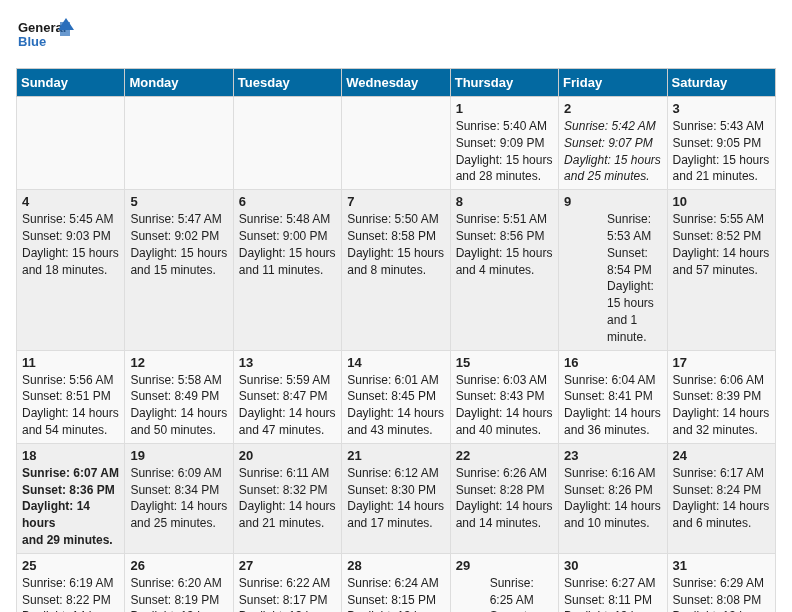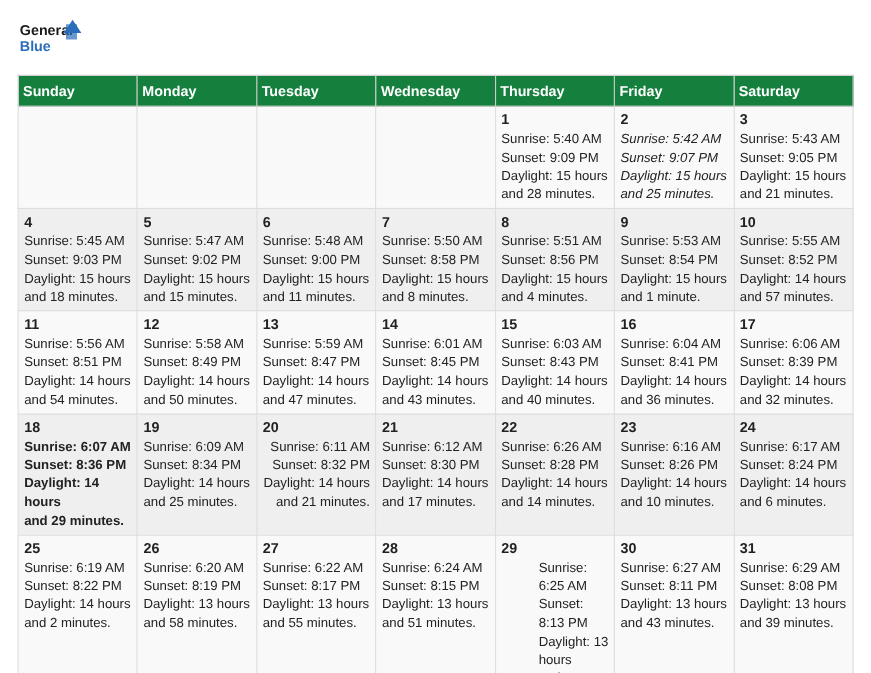--- a/index.html
+++ b/index.html
@@ -32,21 +32,21 @@
     .subtitle {
       font-size: 16px;
       color: #1a1a1a;
     }
     table {
       width: 100%;
       border-collapse: collapse;
       table-layout: fixed;
     }
     thead tr th {
-      background-color: #15803d;
+      background-color: #0369a1;
       color: #fff;
       font-size: 13px;
       font-weight: bold;
       padding: 6px 4px;
       text-align: left;
       border: 1px solid #ccc;
     }
     tbody tr td {
       vertical-align: top;
       padding: 4px 5px;
@@ -164,21 +164,21 @@
         </td>
         <td>
           <div class="day-number">8</div>
           <div class="day-info" style="white-space: pre-line;">Sunrise: 5:51 AM
 Sunset: 8:56 PM
 Daylight: 15 hours
 and 4 minutes.</div>
         </td>
         <td>
           <div class="day-number">9</div>
-          <div class="day-info" style="white-space: pre-line;">Sunrise: 5:53 AM
+          <div class="day-info" style="white-space: pre-line; margin-left: 43px;">Sunrise: 5:53 AM
 Sunset: 8:54 PM
 Daylight: 15 hours
 and 1 minute.</div>
         </td>
         <td>
           <div class="day-number">10</div>
           <div class="day-info" style="white-space: pre-line;">Sunrise: 5:55 AM
 Sunset: 8:52 PM
 Daylight: 14 hours
 and 57 minutes.</div>
@@ -245,21 +245,21 @@
         </td>
         <td>
           <div class="day-number">19</div>
           <div class="day-info" style="white-space: pre-line;">Sunrise: 6:09 AM
 Sunset: 8:34 PM
 Daylight: 14 hours
 and 25 minutes.</div>
         </td>
         <td>
           <div class="day-number">20</div>
-          <div class="day-info" style="white-space: pre-line; text-align: right;">Sunrise: 6:11 AM
+          <div class="day-info" style="white-space: pre-line;">Sunrise: 6:11 AM
 Sunset: 8:32 PM
 Daylight: 14 hours
 and 21 minutes.</div>
         </td>
         <td>
           <div class="day-number">21</div>
           <div class="day-info" style="white-space: pre-line;">Sunrise: 6:12 AM
 Sunset: 8:30 PM
 Daylight: 14 hours
 and 17 minutes.</div>

